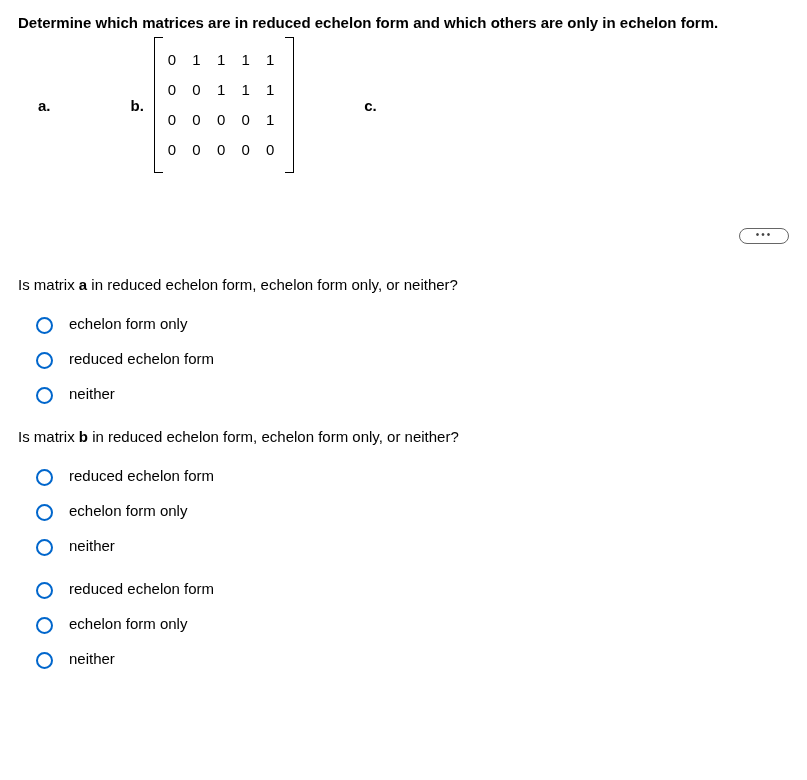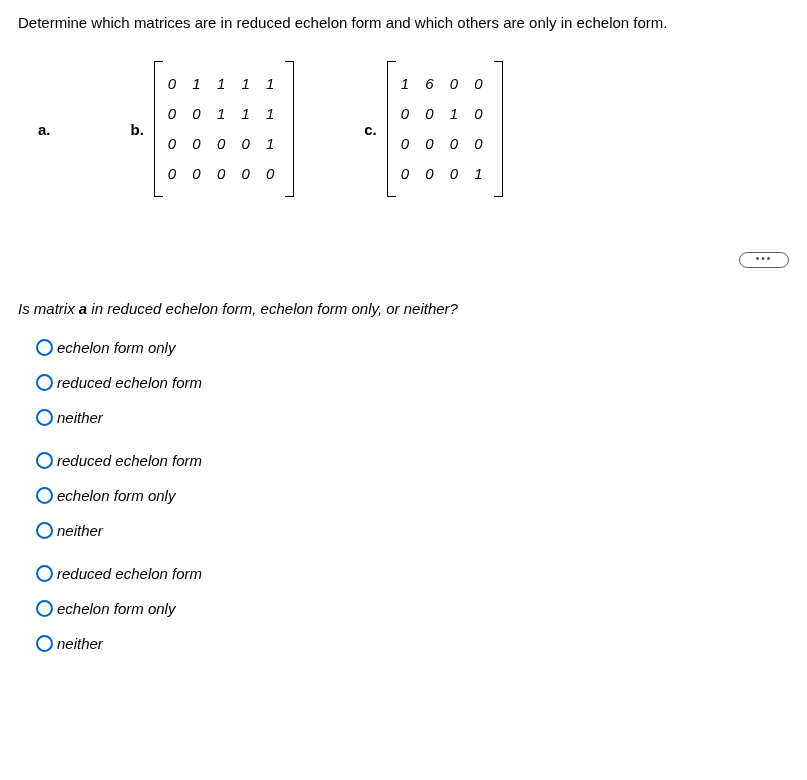--- a/index.html
+++ b/index.html
@@ -9,42 +9,42 @@
       font-family: Arial, sans-serif;
       color: #000;
       margin: 0;
       padding: 12px 18px;
       font-size: 15px;
       line-height: 1.4;
       width: 807px;
       background: #fff;
     }
     .problem-title {
-      margin-bottom: 28px;
+      margin-bottom: 4px;
+      font-weight: bold;
     }
     .matrices-row {
       display: flex;
       align-items: center;
       gap: 70px;
       margin-bottom: 55px;
       margin-left: 20px;
     }
     .matrix-block {
       display: flex;
       align-items: center;
     }
     .matrix-label {
       font-weight: bold;
       margin-right: 10px;
     }
     .matrix {
       display: inline-block;
       position: relative;
       padding: 8px 14px;
-      font-style: italic;
     }
     .matrix::before,
     .matrix::after {
       content: "";
       position: absolute;
       top: 0;
       bottom: 0;
       width: 8px;
       border-top: 1.5px solid #000;
       border-bottom: 1.5px solid #000;
@@ -77,33 +77,32 @@
       align-items: center;
       justify-content: center;
       font-size: 10px;
       color: #444;
       letter-spacing: 2px;
       padding-bottom: 3px;
       cursor: pointer;
     }
     .question-block {
       margin-bottom: 22px;
-      font-style: italic;
     }
     .question-text {
       margin-bottom: 18px;
     }
     .options {
       margin-left: 18px;
     }
     .option-row {
       display: flex;
-      align-items: center;
+      align-items: flex-end;
       margin-bottom: 14px;
-      gap: 4px;
+      gap: 16px;
     }
     .radio {
       width: 17px;
       height: 17px;
       border: 2px solid #0066cc;
       border-radius: 50%;
       background: #fff;
       cursor: pointer;
       flex-shrink: 0;
     }
@@ -124,26 +123,20 @@
     <div class="matrix-label">b.</div>
     <div class="matrix">
       <div class="matrix-content">0 1 1 1 1
 0 0 1 1 1
 0 0 0 0 1
 0 0 0 0 0</div>
     </div>
   </div>
   <div class="matrix-block">
     <div class="matrix-label">c.</div>
-    <div class="matrix">
-      <div class="matrix-content">1 6 0 0
-0 0 1 0
-0 0 0 0
-0 0 0 1</div>
-    </div>
   </div>
 </div>
 
 <div class="more-pill">
   <div class="pill">•••</div>
 </div>
 
 <div class="question-block">
   <div class="question-text">
     <span>Is matrix </span><span class="bold">a</span><span> in reduced echelon form, echelon form only, or neither?</span>
@@ -158,20 +151,23 @@
       <span>reduced echelon form</span>
     </div>
     <div class="option-row">
       <div class="radio"></div>
       <span>neither</span>
     </div>
   </div>
 </div>
 
 <div class="question-block">
+  <div class="question-text">
+    <span>Is matrix </span><span class="bold">b</span><span> in reduced echelon form, echelon form only, or neither?</span>
+  </div>
   <div class="options">
     <div class="option-row">
       <div class="radio"></div>
       <span>reduced echelon form</span>
     </div>
     <div class="option-row">
       <div class="radio"></div>
       <span>echelon form only</span>
     </div>
     <div class="option-row">

